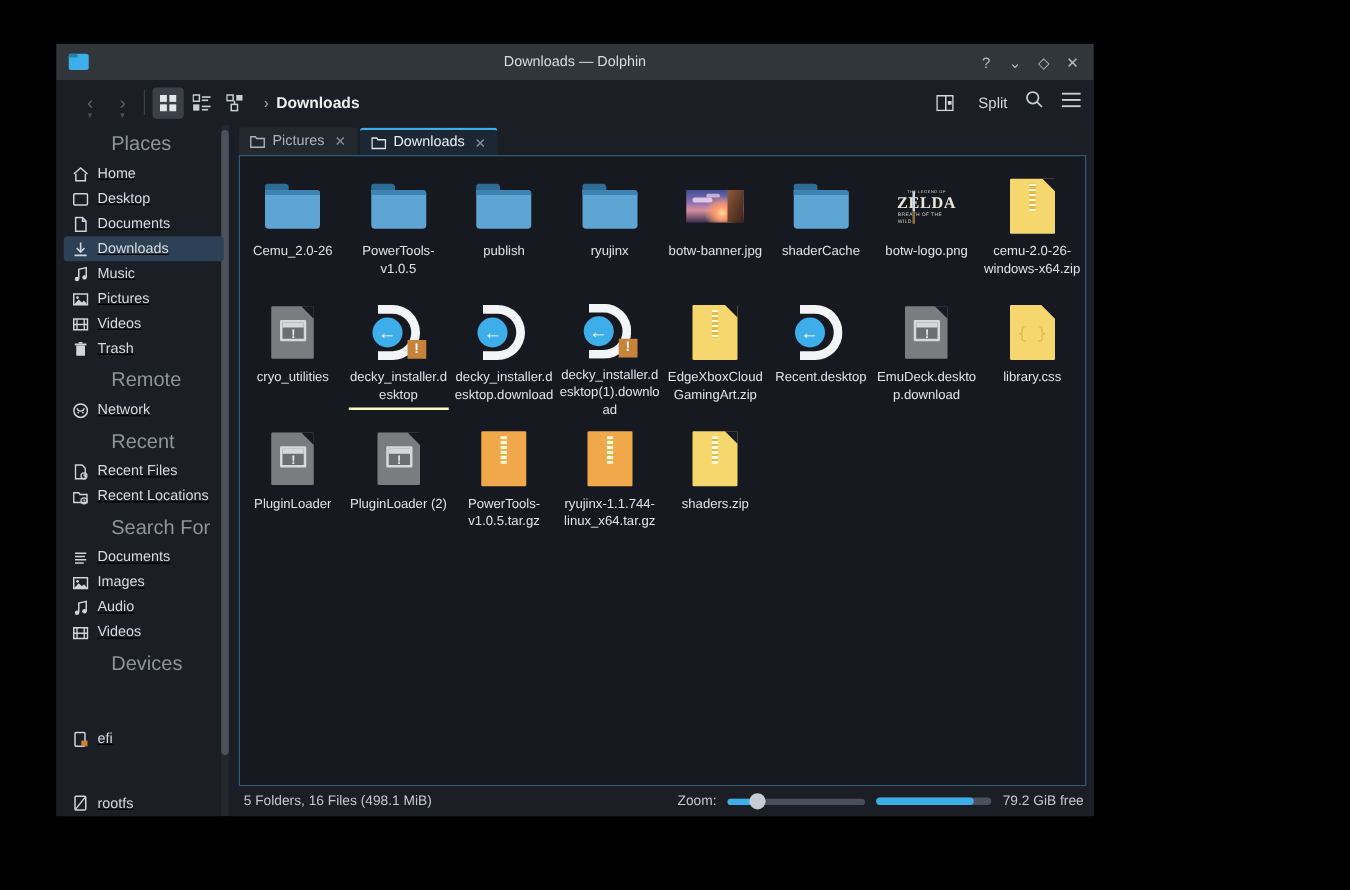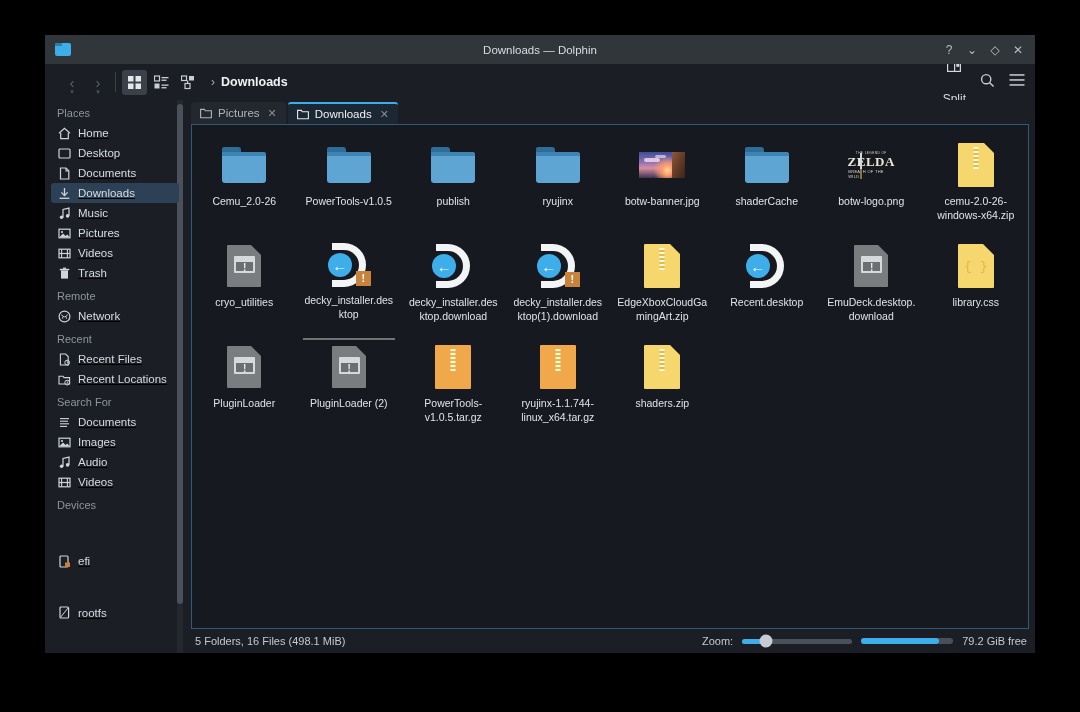--- a/index.html
+++ b/index.html
@@ -6,21 +6,21 @@
   html, body {
     width: 1080px; height: 712px;
     background: #000000;
     font-family: "Liberation Sans", sans-serif;
     overflow: hidden;
   }
 
   .window {
     position: absolute;
     left: 45px; top: 35px;
-    width: 990px; height: 618px;
+    width: 830px; height: 618px;
     background: #1b1e24;
     display: flex; flex-direction: column;
     overflow: hidden;
   }
 
   
   .titlebar {
     height: 29px; flex: 0 0 29px;
     background: #31363b;
     display: flex; align-items: center;
@@ -84,36 +84,37 @@
   }
   .viewbtn.active { background: #3b4049; }
   .crumb-sep { color: #a7adb5; font-size: 12px; margin: 0 6px 0 8px; }
   .crumb-cur { color: #eff1f3; font-size: 12.5px; font-weight: bold; }
   .tb-right {
     margin-left: auto;
     display: flex; align-items: center; gap: 14px;
     color: #c8ced5;
   }
   .split-lbl { font-size: 12px; color: #d3d8de; }
-  .split-wrap { display: flex; align-items: center; gap: 20px; flex-direction: column; }
+  .split-wrap { display: flex; align-items: center; gap: 20px; }
 
   
   .body { flex: 1 1 auto; display: flex; min-height: 0; }
 
   
   .sidebar {
     width: 140px; flex: 0 0 140px;
     background: #1b1e24;
     padding-left: 6px;
     position: relative;
     overflow: hidden;
   }
   .sb-group {
-    font-size: 11px; color: #8f959d;
+    font-size: 16px; color: #8f959d;
     padding: 7px 0 4px 6px;
+    margin-left: 32px;
   }
   .sb-item {
     display: flex; align-items: center;
     height: 20px; gap: 7px;
     padding-left: 6px; margin-right: 6px;
     border-radius: 3px;
     position: relative;
     text-decoration: underline;
   }
   .sb-item.sel { background: #2c4155; }
@@ -188,22 +189,22 @@
     width: 48px; height: 48px;
     display: flex; align-items: center; justify-content: center;
     margin-bottom: 6px;
   }
   .cell-label {
     font-size: 10.5px; color: #dfe3e8;
     text-align: center; line-height: 1.32;
     max-width: 92px; word-break: break-word;
   }
   .cell.selected .cell-label {
-    border-bottom: 2px solid #737373;
-    padding-bottom: 16px;
+    border-bottom: 2px solid #fef9c3;
+    padding-bottom: 2px;
   }
 
   
   .ic-folder { width: 44px; height: 36px; position: relative; }
   .ic-folder .tabtop {
     position: absolute; left: 0; top: 0;
     width: 19px; height: 7px;
     background: #2f6d99; border-radius: 2px 3px 0 0;
   }
   .ic-folder .bodyf {

